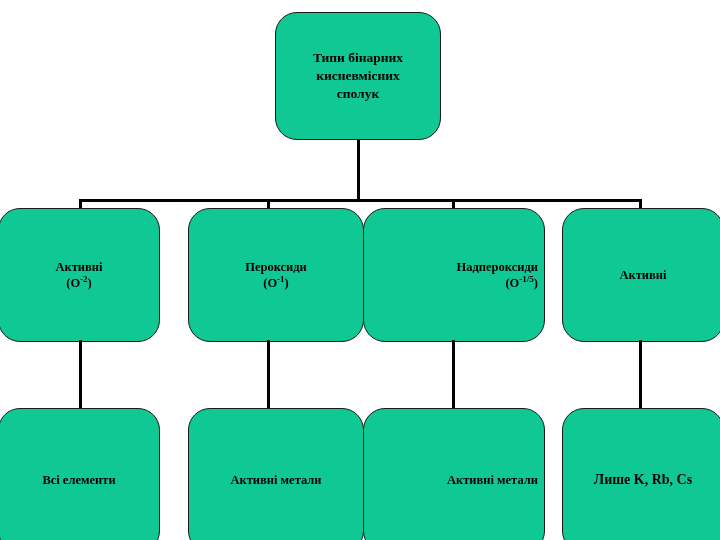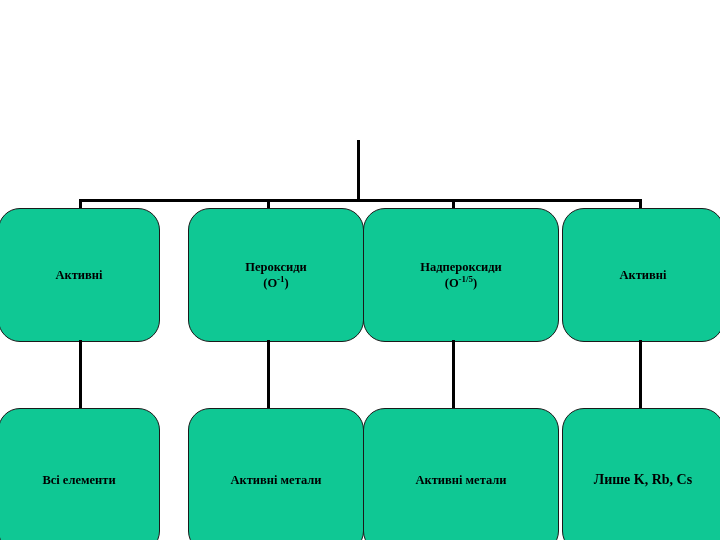--- a/index.html
+++ b/index.html
@@ -45,21 +45,21 @@
     height: 134px;
     font-size: 12.5px;
   }
   .row3 {
     top: 408px;
     height: 145px;
     font-size: 12.5px;
   }
   .col1 { left: -2px;  width: 162px; }
   .col2 { left: 188px; width: 176px; }
-  .col3 { left: 363px; width: 196px; }
+  .col3 { left: 363px; width: 182px; text-align: right; }
   .col4 { left: 562px; width: 162px; }
 
   .formula { display: block; white-space: nowrap; }
   .formula sup {
     font-size: 0.72em;
     vertical-align: super;
     line-height: 0;
   }
 
   .line {
@@ -69,33 +69,41 @@
   .v-line { width: 3px; }
   .h-line { height: 3px; }
 
   .cs-label { font-size: 14px; }
 </style>
 </head>
 <body>
 
 <div id="canvas">
 
+  <div class="node title-node">
+    <div class="inner">
+      <span>Типи бінарних</span><br>
+      <span>кисневмісних</span><br>
+      <span>сполук</span>
+    </div>
+  </div>
 
   <div class="line v-line" style="left:357px; top:140px; height:62px;"></div>
 
   <div class="line h-line" style="left:79px; top:199px; width:563px;"></div>
 
   <div class="line v-line" style="left:79px; top:199px; height:12px;"></div>
   <div class="line v-line" style="left:267px; top:199px; height:12px;"></div>
   <div class="line v-line" style="left:452px; top:199px; height:12px;"></div>
   <div class="line v-line" style="left:639px; top:199px; height:12px;"></div>
 
   <div class="node row2 col1">
     <div class="inner">
       <span>Активні</span>
+      <span class="formula"><span>(O</span><sup>-2</sup><span>)</span></span>
     </div>
   </div>
 
   <div class="node row2 col2">
     <div class="inner">
       <span>Пероксиди</span>
       <span class="formula"><span>(O</span><sup>-1</sup><span>)</span></span>
     </div>
   </div>
 

